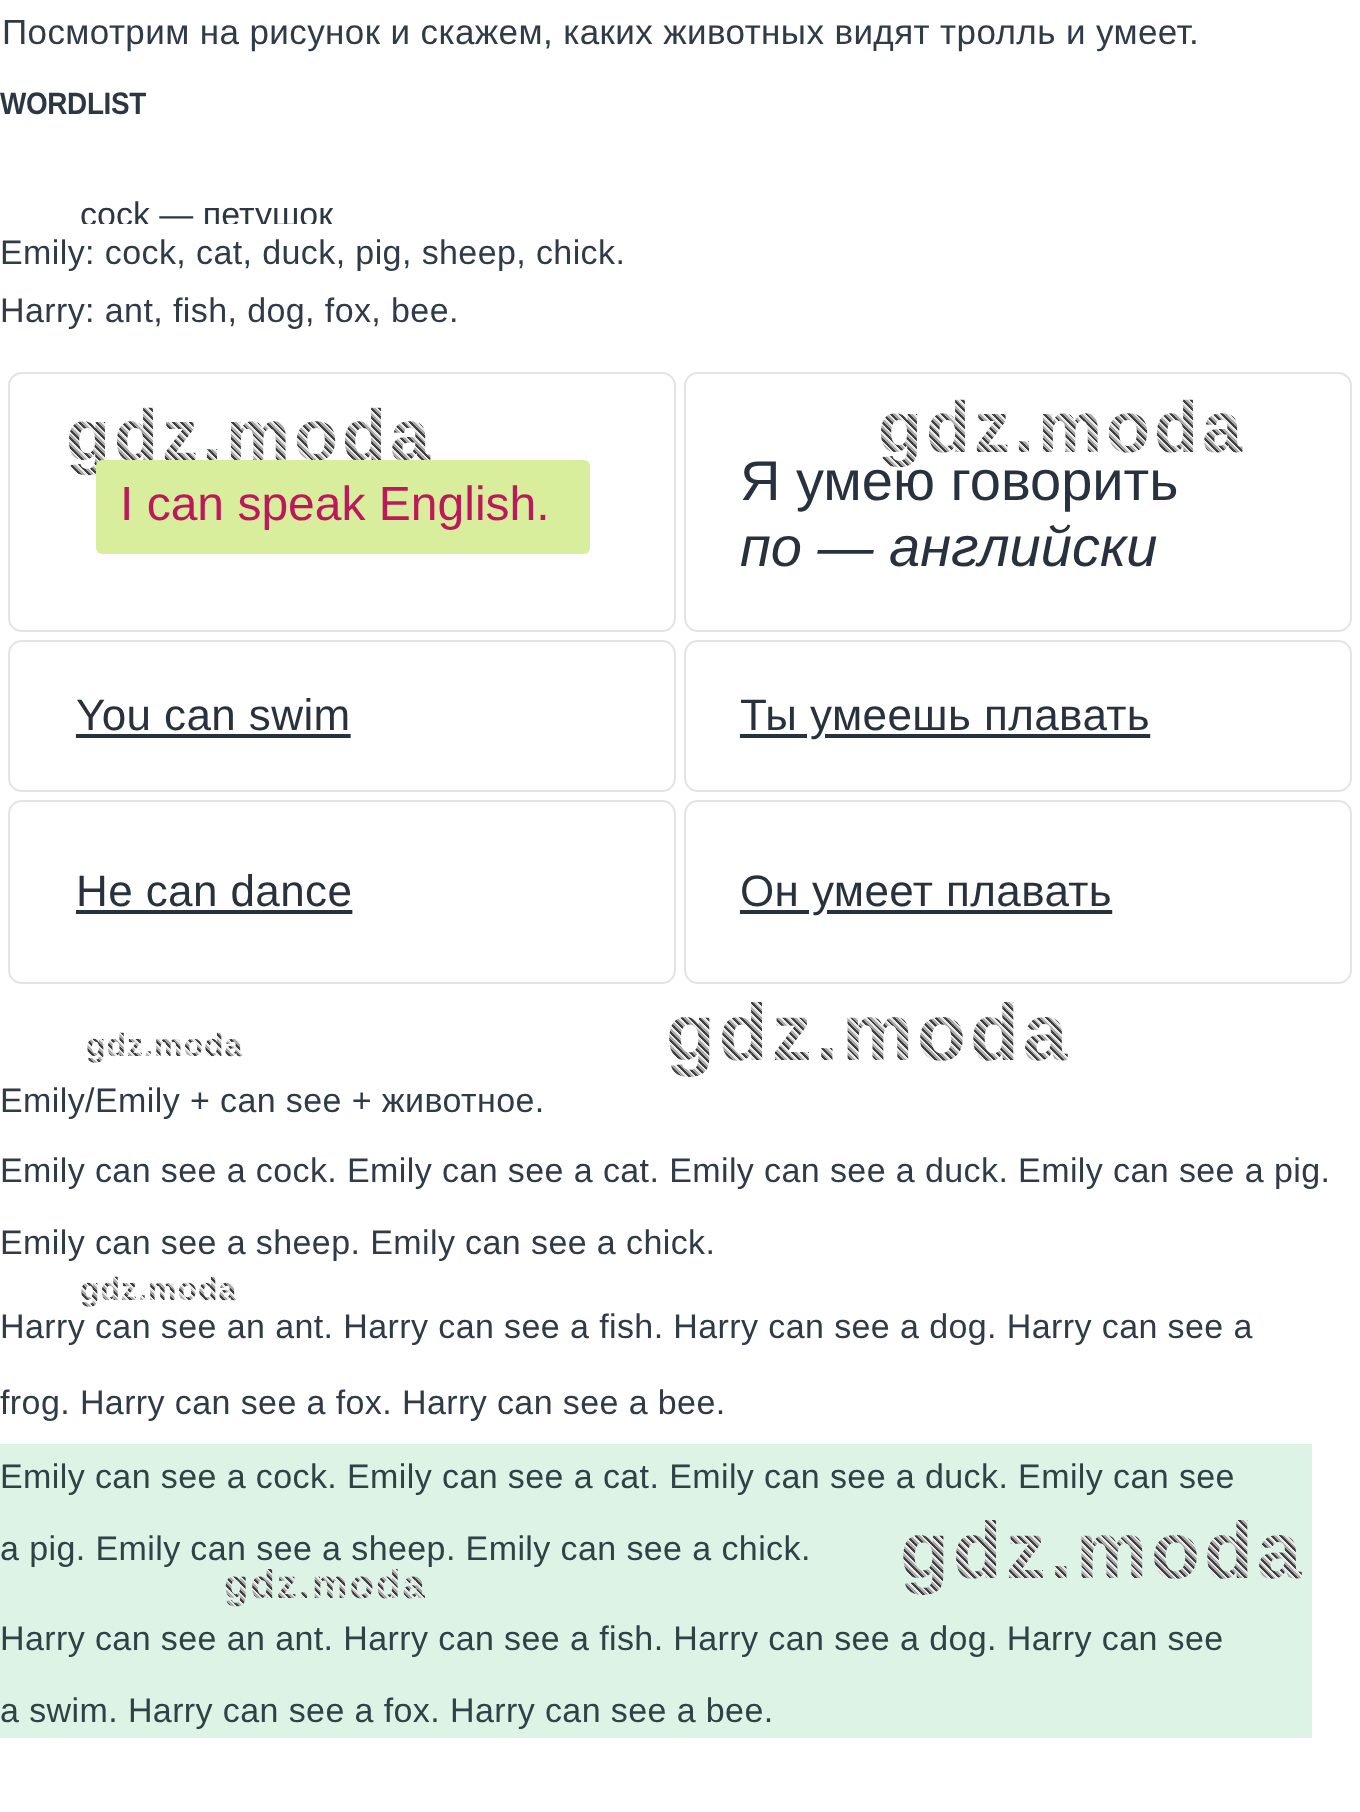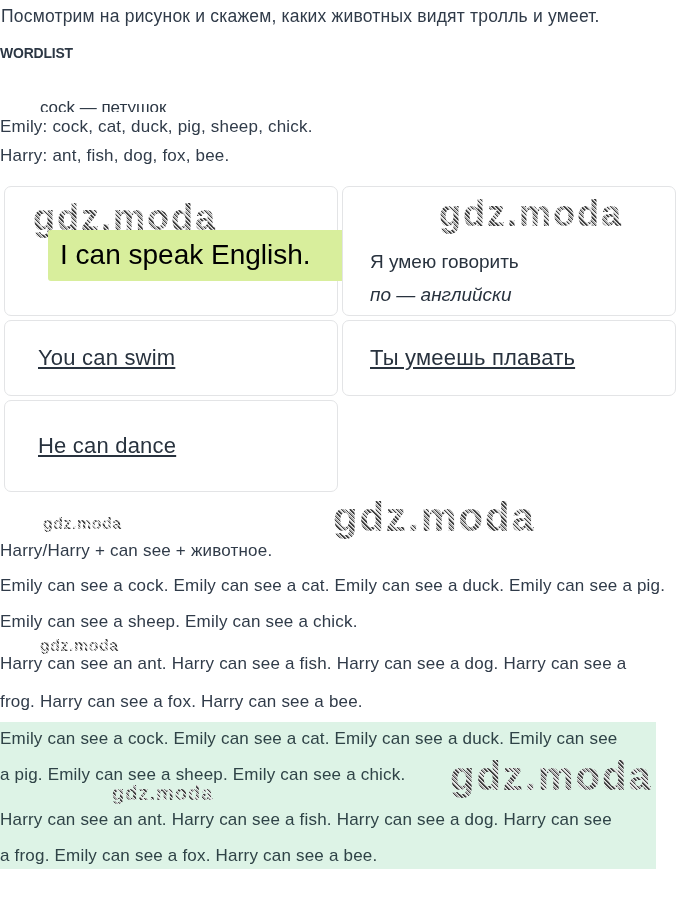--- a/index.html
+++ b/index.html
@@ -58,28 +58,28 @@
     border: 1px solid #e3e4e6;
     border-radius: 7px;
     overflow: visible;
   }
   .tcell-flex { display: flex; align-items: center; }
   .cell-en { padding-left: 33px; font-size: 22px; color: #28323e; letter-spacing: 0.2px; text-decoration: underline; }
   .cell-ru { padding-left: 27px; font-size: 22px; color: #28323e; letter-spacing: 0.2px; text-decoration: underline; }
   .hl-phrase {
     position: absolute; left: 43px; top: 43px;
     background: #d8ee9c;
-    color: #000000;
-    font-size: 28px;
-    padding: 9px 35px 10px 12px;
+    color: #be185d;
+    font-size: 24px;
+    padding: 9px 20px 10px 12px;
     border-radius: 3px;
     white-space: nowrap;
   }
-  .ru-twolines { position: absolute; left: 27px; top: 37px; font-size: 19px; line-height: 33px;
-                 color: #28323e; white-space: nowrap; margin-top: 21px; }
+  .ru-twolines { position: absolute; left: 27px; top: 37px; font-size: 28px; line-height: 33px;
+                 color: #28323e; white-space: nowrap; }
 
   
   .pline { position: absolute; left: 0; white-space: nowrap; font-size: 17px;
            letter-spacing: 0.2px; color: #303b49; }
 
   
   .quote {
     position: absolute; left: 0; top: 722px; width: 656px; height: 147px;
     background: #ddf3e6;
   }
@@ -117,36 +117,39 @@
   <div class="tcell tcell-flex">
     <span class="cell-en">You can swim</span>
   </div>
   <div class="tcell tcell-flex">
     <span class="cell-ru">Ты умеешь плавать</span>
   </div>
 
   <div class="tcell tcell-flex">
     <span class="cell-en">He can dance</span>
   </div>
+  <div class="tcell tcell-flex">
+    <span class="cell-ru">Он умеет плавать</span>
+  </div>
 
 </div>
 
 <span class="wm wm-16" style="left:43px; top:515px;">gdz.moda</span>
 <span class="wm wm-40" style="left:333px; top:495px;">gdz.moda</span>
 
-<div class="pline" style="top:541px;">Harry/Harry + can see + животное.</div>
+<div class="pline" style="top:541px;">Emily/Emily + can see + животное.</div>
 
 <div class="pline" style="top:576px;">Emily can see a cock. Emily can see a cat. Emily can see a duck. Emily can see a pig.</div>
 <div class="pline" style="top:612px;">Emily can see a sheep. Emily can see a chick.</div>
 
 <span class="wm wm-16" style="left:40px; top:637px;">gdz.moda</span>
 
 <div class="pline" style="top:654px;">Harry can see an ant. Harry can see a fish. Harry can see a dog. Harry can see a</div>
 <div class="pline" style="top:692px;">frog. Harry can see a fox. Harry can see a bee.</div>
 
 <div class="quote">
   <div class="pline" style="top:7px;">Emily can see a cock. Emily can see a cat. Emily can see a duck. Emily can see</div>
   <div class="pline" style="top:43px;">a pig. Emily can see a sheep. Emily can see a chick.</div>
   <span class="wm wm-20" style="left:112px; top:60px;">gdz.moda</span>
   <span class="wm wm-40" style="left:450px; top:32px;">gdz.moda</span>
   <div class="pline" style="top:88px;">Harry can see an ant. Harry can see a fish. Harry can see a dog. Harry can see</div>
-  <div class="pline" style="top:124px;">a frog. Emily can see a fox. Harry can see a bee.</div>
+  <div class="pline" style="top:124px;">a swim. Harry can see a fox. Harry can see a bee.</div>
 </div>
 
 </body></html>

